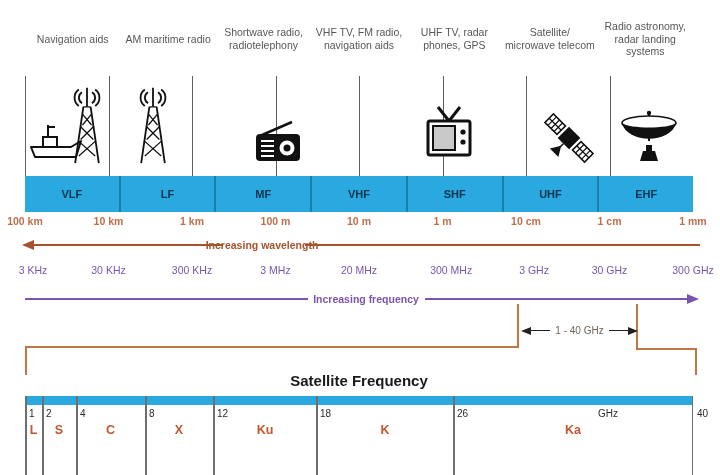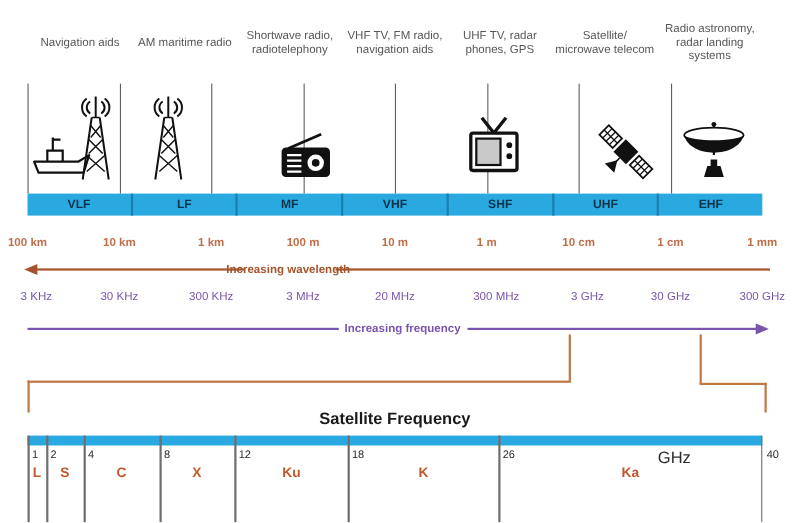--- a/index.html
+++ b/index.html
@@ -11,21 +11,21 @@
   .usage-row { top:3px; height:72px; display:flex; align-items:center; }
   .usage { flex:1; text-align:center; font-size:10.5px; line-height:1.2; color:#575757; padding:0 2px; }
 
   
   .icon-row { top:76px; height:100px; display:flex; }
   .icell { flex:1; border-left:1.5px solid #5f5f5f; }
   .icell:last-child { border-right:1.5px solid #5f5f5f; }
   .icon { position:absolute; line-height:0; }
 
   
-  .band-bar { top:176px; height:20px; display:flex; background:#29a9e0; }
+  .band-bar { top:176px; height:36px; display:flex; background:#29a9e0; }
   .band { flex:1; display:flex; align-items:center; justify-content:center;
           font-size:11px; font-weight:bold; color:#09344c; border-left:2px solid #1b7fae; }
   .band:first-child { border-left:none; }
 
   
   .wave-row { top:215px; height:14px; font-size:10.5px; color:#c06f4c;font-weight:bold; }
   .freq-row { top:264px; height:14px; font-size:10.5px; color:#7a55ad; }
   .mark { position:absolute; transform:translateX(-50%); white-space:nowrap; top:0; }
 
   
@@ -50,21 +50,21 @@
   .rtri-r { width:0;height:0; border-top:4.5px solid transparent; border-bottom:4.5px solid transparent; border-left:10px solid #222; }
   .rline { flex:1; height:1.6px; background:#222; }
   .rlabel { font-size:10px; color:#74655a; padding:0 5px; white-space:nowrap; }
 
   
   .sat-title { top:372px; text-align:center; font-size:15px; font-weight:bold; color:#1a1a1a; }
   .sat-bar { top:396px; height:9px; background:#29a9e0; }
   .sat-scale { top:396px; height:79px; }
   .sdiv { position:absolute; top:0; width:1.5px; height:79px; background:#6e6e6e; }
   .snum { position:absolute; top:12px; font-size:10px; color:#2b2b2b; }
-  .sghz { position:absolute; top:12px; left:573px; font-size:15px; color:#2b2b2b; }
+  .sghz { position:absolute; top:12px; left:573px; font-size:10px; color:#2b2b2b; }
   .sletter { position:absolute; top:27px; transform:translateX(-50%); font-size:12.5px; font-weight:bold; color:#c2582e; }
 
   svg .st { stroke:#111; fill:none; }
 </style>
 </head>
 <body>
 
 <div class="stage">
 
   <div class="row usage-row">
@@ -206,20 +206,27 @@
     <span class="tri tri-right"></span>
   </div>
 
   <div class="row funnel">
     <span class="br" style="left:492px;top:0;width:2px;height:43px"></span>
     <span class="br" style="left:611px;top:0;width:2px;height:45px"></span>
     <span class="br" style="left:0;top:42px;width:494px;height:2px"></span>
     <span class="br" style="left:611px;top:44px;width:61px;height:2px"></span>
     <span class="br" style="left:0;top:42px;width:2px;height:29px"></span>
     <span class="br" style="left:670px;top:44px;width:2px;height:27px"></span>
+    <div class="range-arrow">
+      <span class="rtri-l"></span>
+      <span class="rline"></span>
+      <span class="rlabel">1 - 40 GHz</span>
+      <span class="rline"></span>
+      <span class="rtri-r"></span>
+    </div>
   </div>
 
   <div class="row sat-title">Satellite Frequency</div>
   <div class="row sat-bar"></div>
   <div class="row sat-scale">
     <span class="sdiv" style="left:0"></span>
     <span class="sdiv" style="left:17px"></span>
     <span class="sdiv" style="left:51px"></span>
     <span class="sdiv" style="left:120px"></span>
     <span class="sdiv" style="left:188px"></span>

